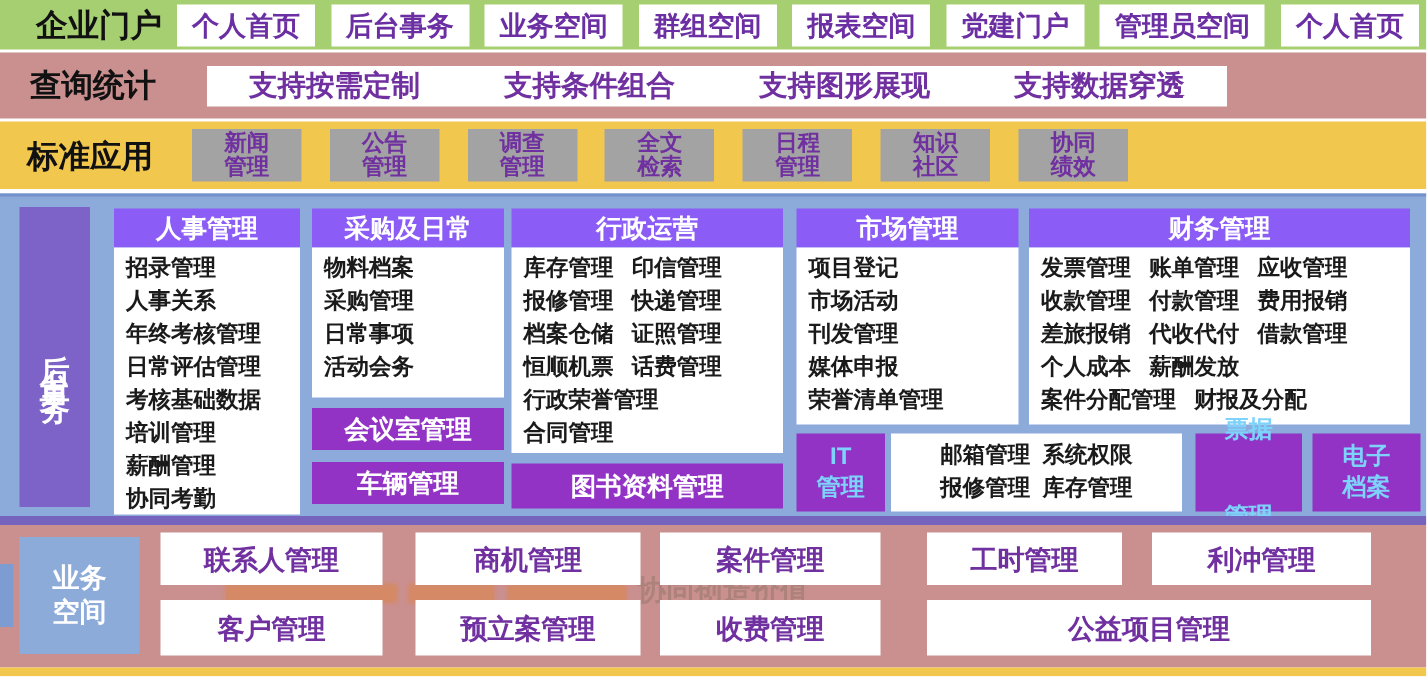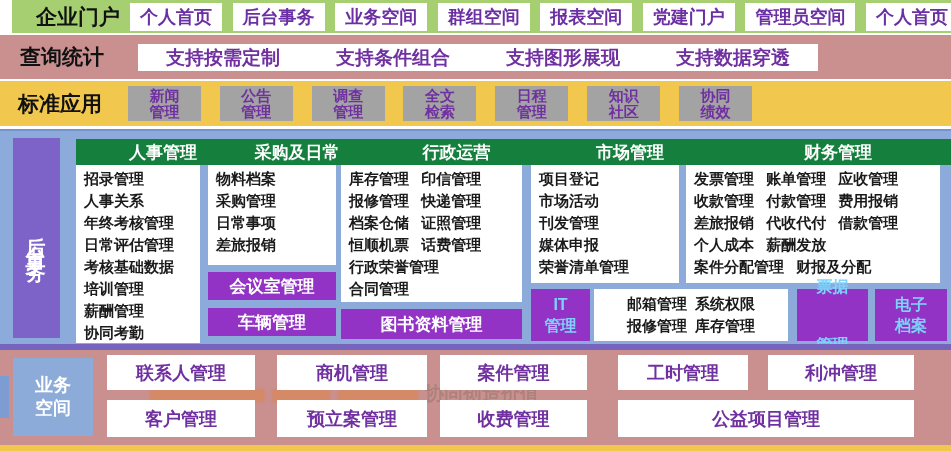--- a/index.html
+++ b/index.html
@@ -2,35 +2,35 @@
 <html><head>
 <meta charset="utf-8">
 <style>
   html,body{margin:0;padding:0;background:#fff;}
   body{font-family:"Liberation Sans","DejaVu Sans",sans-serif;}
   #stage{position:relative;width:951px;height:451px;background:#fff;overflow:hidden;}
   .abs{position:absolute;}
   .band{left:0;right:0;}
   .band-label{color:#111;font-weight:bold;font-size:21px;display:flex;align-items:center;}
   
-  #band-portal{top:0;height:33px;background:#a6cf71;margin-left:12px;}
+  #band-portal{top:0;height:33px;background:#a6cf71;}
   #portal-tabs{left:118px;top:3px;width:828px;height:28px;display:flex;justify-content:space-between;}
   .tab{background:#fff;color:#6b2fa3;font-weight:bold;font-size:18px;line-height:28px;padding:0 10px;white-space:nowrap;}
   
   #band-query{top:35px;height:44px;background:#ca9090;}
   #query-items{left:138px;top:9px;width:617px;height:27px;display:flex;justify-content:space-between;}
   .qbox{background:#fff;color:#7030a0;font-weight:bold;font-size:19px;line-height:27px;padding:0 28px;white-space:nowrap;}
   
   #band-standard{top:81px;height:45px;background:#f2c74e;}
   #standard-items{left:128px;top:5px;width:624px;height:35px;display:flex;justify-content:space-between;}
   .sbox{background:#a3a3a3;color:#7030a0;font-weight:bold;font-size:15px;line-height:16px;width:73px;display:flex;flex-direction:column;align-items:center;justify-content:center;text-align:center;}
   
   #main{top:129px;height:215px;background:#8caada;border-top:2px solid #7492cc;box-sizing:border-box;}
   .vlabel{writing-mode:vertical-rl;text-orientation:upright;background:#7d63c8;color:#fff;font-weight:bold;font-size:20px;letter-spacing:9px;display:flex;align-items:center;justify-content:center;}
-  .hdr{background:#15803d;color:#fff;font-weight:bold;font-size:17px;display:flex;align-items:center;justify-content:center;white-space:nowrap;padding-left:25px;}
+  .hdr{background:#8b5cf6;color:#fff;font-weight:bold;font-size:17px;display:flex;align-items:center;justify-content:center;white-space:nowrap;}
   .list{background:#fff;color:#1a1a1a;font-size:15px;font-weight:600;line-height:22px;padding:3px 0 0 8px;box-sizing:border-box;word-spacing:8px;white-space:nowrap;}
   .pbtn{background:#9233c5;color:#fff;font-weight:bold;font-size:17px;display:flex;align-items:center;justify-content:center;white-space:nowrap;}
   .pbtn2{background:#9233c5;color:#7dd3fc;font-weight:bold;font-size:16px;line-height:21px;display:flex;flex-direction:column;align-items:center;justify-content:center;text-align:center;}
   .itlist{background:#fff;color:#1a1a1a;font-size:15px;font-weight:600;line-height:22px;display:flex;flex-direction:column;align-items:center;justify-content:center;word-spacing:4px;white-space:nowrap;}
   #main-divider{top:344px;height:6px;background:#7663be;}
   
   #bottom{top:350px;height:95px;background:#ca9090;}
   #biz-label{left:13px;top:8px;width:80px;height:78px;background:#8dabd9;color:#fff;font-weight:bold;font-size:18px;line-height:23px;display:flex;flex-direction:column;align-items:center;justify-content:center;}
   .bbox{background:#fff;color:#7030a0;font-weight:bold;font-size:18px;display:flex;align-items:center;justify-content:center;white-space:nowrap;}
   #gold-strip{top:445px;height:6px;background:#f2c74e;}
@@ -116,21 +116,21 @@
       <div>培训管理</div>
       <div>薪酬管理</div>
       <div>协同考勤</div>
     </div>
 
     <div class="abs hdr" style="left:208px;top:8px;width:128px;height:26px;">采购及日常</div>
     <div class="abs list" style="left:208px;top:34px;width:128px;height:100px;">
       <div>物料档案</div>
       <div>采购管理</div>
       <div>日常事项</div>
-      <div>差旅报销</div>
+      <div>活动会务</div>
     </div>
     <div class="abs pbtn" style="left:208px;top:141px;width:128px;height:28px;">会议室管理</div>
     <div class="abs pbtn" style="left:208px;top:177px;width:128px;height:28px;">车辆管理</div>
 
     <div class="abs hdr" style="left:341px;top:8px;width:181px;height:26px;">行政运营</div>
     <div class="abs list" style="left:341px;top:34px;width:181px;height:137px;">
       <div>库存管理 印信管理</div>
       <div>报修管理 快递管理</div>
       <div>档案仓储 证照管理</div>
       <div>恒顺机票 话费管理</div>

